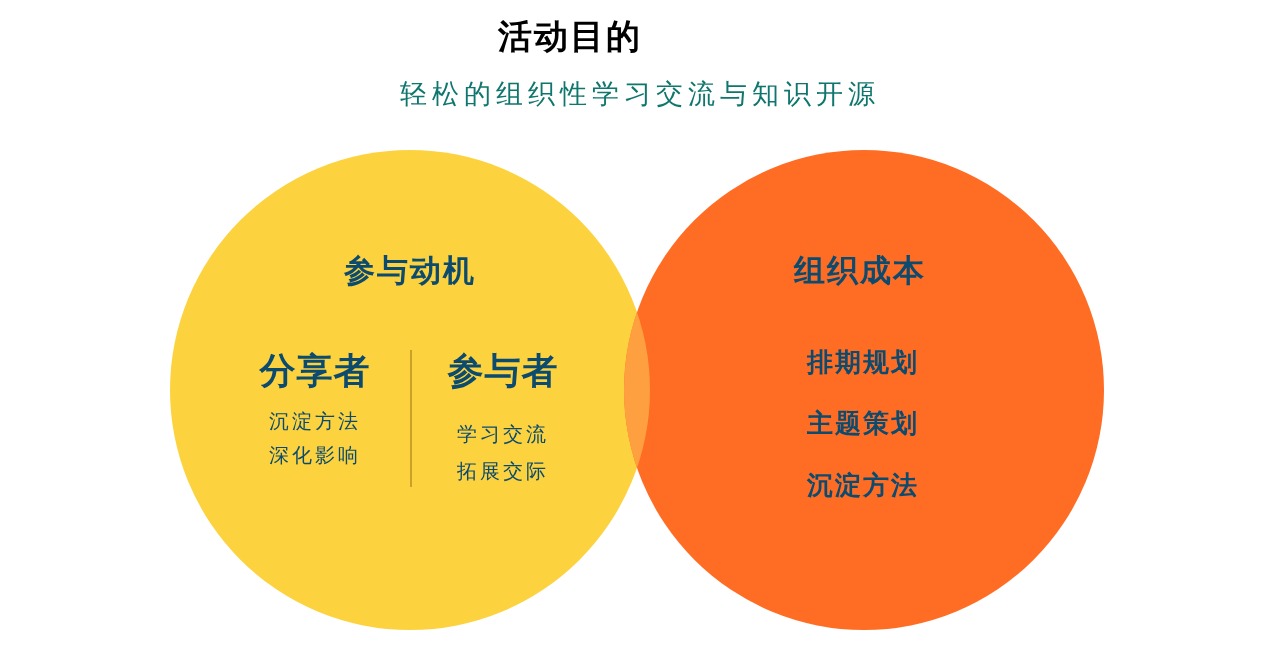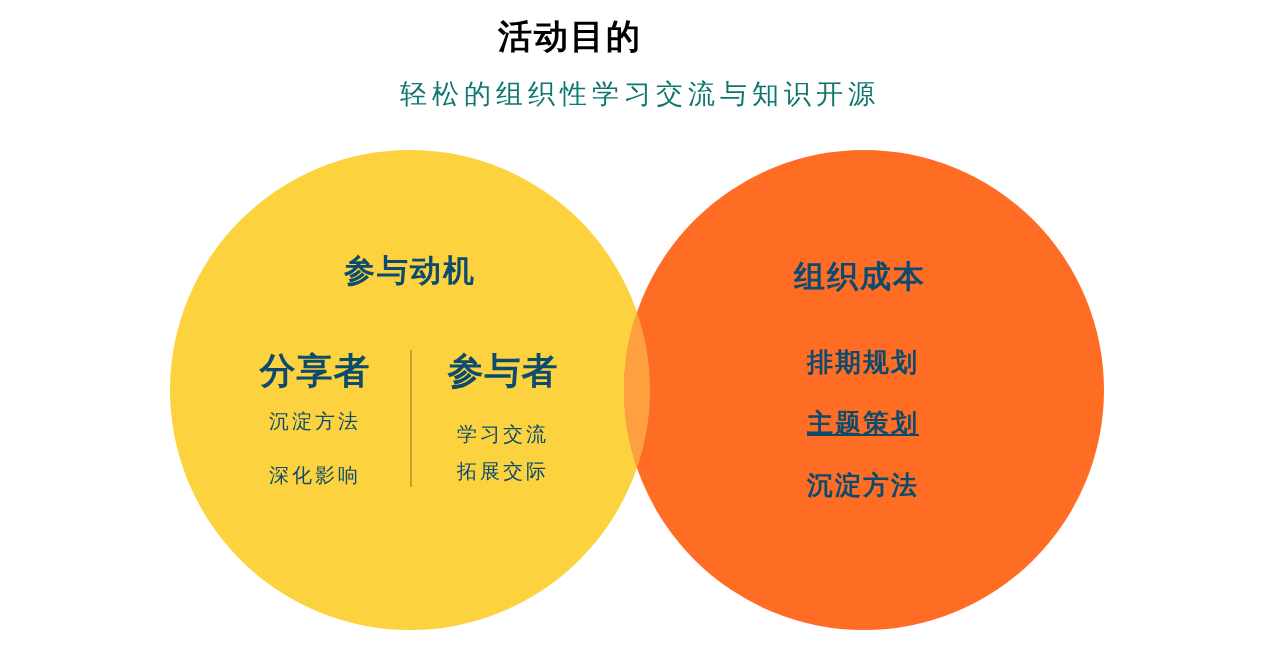--- a/index.html
+++ b/index.html
@@ -31,24 +31,24 @@
   </defs>
   <circle cx="410" cy="390" r="240" fill="#FCD33F"></circle>
   <circle cx="864" cy="390" r="240" fill="#FF6D25"></circle>
   <circle cx="864" cy="390" r="240" fill="#FFA040" clip-path="url(#clipLeft)"></circle>
 </svg>
 
 <div class="label circle-title" style="left:290px; width:240px; top:250px;">参与动机</div>
 
 <div class="label col-head" style="left:240px; width:150px; top:347px;">分享者</div>
 <div class="label col-item" style="left:240px; width:150px; top:408px;">沉淀方法</div>
-<div class="label col-item" style="left:240px; width:150px; top:462px;">深化影响</div>
+<div class="label col-item" style="left:240px; width:150px; top:442px;">深化影响</div>
 
 <div class="divider"></div>
 
 <div class="label col-head" style="left:428px; width:150px; top:347px;">参与者</div>
 <div class="label col-item" style="left:428px; width:150px; top:408px;margin-top:13px;">学习交流</div>
 <div class="label col-item" style="left:428px; width:150px; top:458px;">拓展交际</div>
 
-<div class="label circle-title" style="left:740px; width:240px; top:256px;">组织成本</div>
+<div class="label circle-title" style="left:740px; width:240px; top:250px;">组织成本</div>
 <div class="label cost-item" style="left:763px; width:200px; top:345px;font-family:Liberation Serif, serif;">排期规划</div>
-<div class="label cost-item" style="left:763px; width:200px; top:406px;text-decoration:underline;">主题策划</div>
+<div class="label cost-item" style="left:763px; width:200px; top:406px;">主题策划</div>
 <div class="label cost-item" style="left:763px; width:200px; top:468px;">沉淀方法</div>
 
 </body></html>

